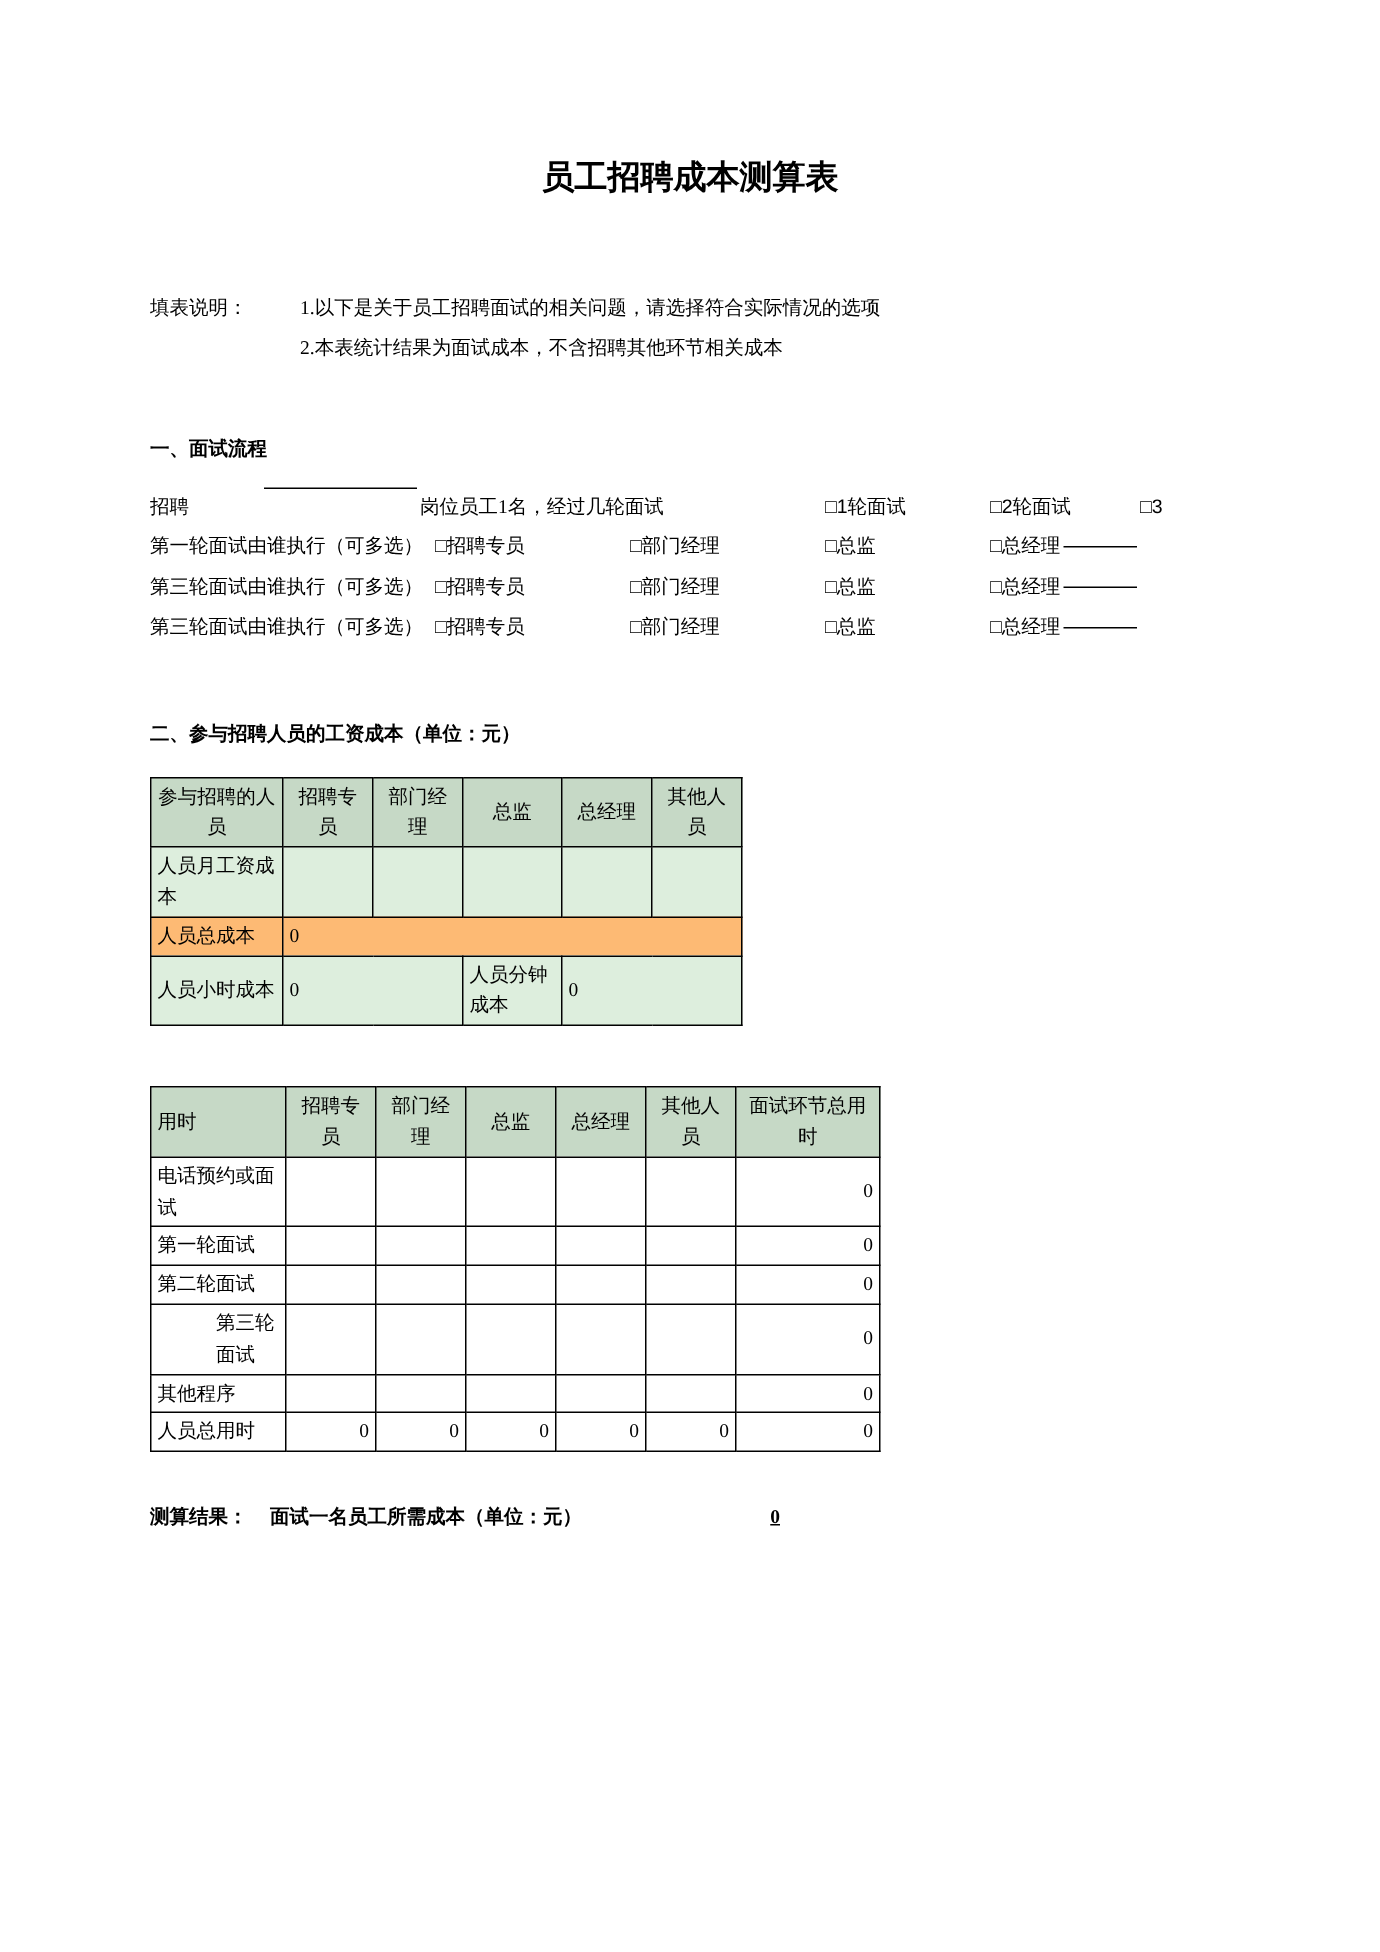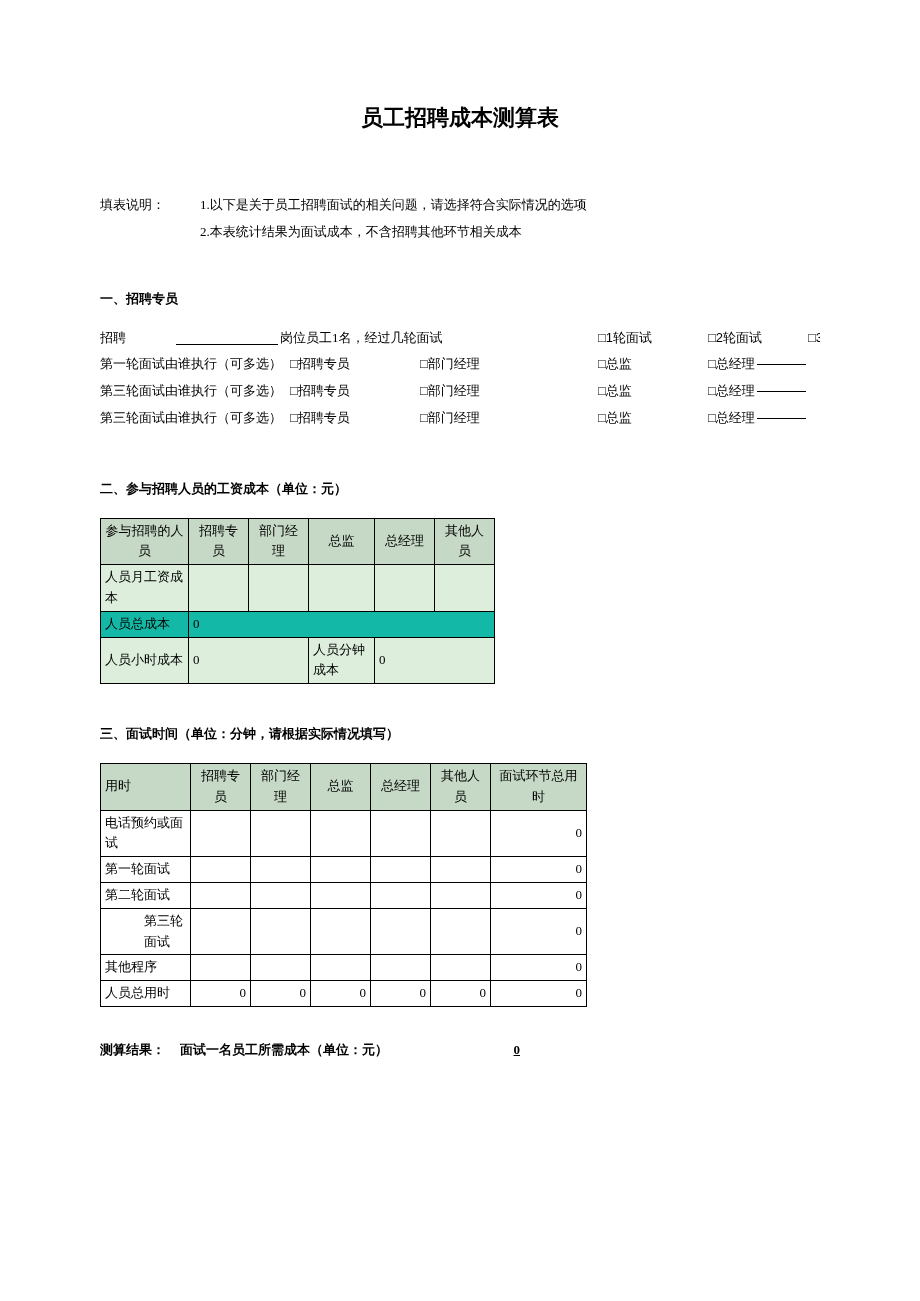--- a/index.html
+++ b/index.html
@@ -35,22 +35,22 @@
   }
   .section1 {
     margin-bottom: 50px;
   }
   .row {
     display: flex;
     align-items: baseline;
     margin-bottom: 6px;
     white-space: nowrap;
   }
-  .col-a { width: 180px; flex-shrink: 0; display: flex; align-items: flex-end; gap: 48px; }
-  .col-d { width: 110px; flex-shrink: 0; margin-left: 48px; }
+  .col-a { width: 180px; flex-shrink: 0; display: flex; align-items: flex-start; gap: 48px; }
+  .col-d { width: 110px; flex-shrink: 0; }
   .col-e { width: 100px; flex-shrink: 0; overflow: hidden; display: flex; align-items: baseline; }
   .blank-line {
     flex: 1;
     border-bottom: 1px solid #000;
     margin: 0 2px;
     position: relative;
     top: -3px;
   }
   .checkbox-box {
     display: inline-block;
@@ -69,21 +69,21 @@
   }
   .tbl2 {
     margin-bottom: 40px;
     padding-left: 20px;
   }
   .tbl2 .c-label { width: 88px; text-align: left; }
   .tbl2 .c-role { width: 60px; text-align: left; }
   .tbl2 .c-role-w { width: 66px; text-align: center; }
   .tbl2 .hdr { background: #c6d9c6; text-align: center; }
   .tbl2 .r2 { background: #ddeedd; }
-  .tbl2 .r3 { background: #14b8a6; }
+  .tbl2 .r3 { background: #fdba74; }
   .tbl3 {
     margin-bottom: 33px;
   }
   .tbl3 th { background: #c6d9c6; text-align: center; }
   .tbl3 td { text-align: right; }
   .tbl3 .c-label { width: 90px; text-align: left; }
   .tbl3 .c-role { width: 60px; }
   .tbl3 .c-wide { width: 96px; }
   .section2 { margin-bottom: 12px; }
   .section3 { margin-bottom: 12px; }
@@ -102,21 +102,21 @@
 
 <div class="instructions">
   <div class="label">填表说明：</div>
   <div class="lines">
     <div>1.以下是关于员工招聘面试的相关问题，请选择符合实际情况的选项</div>
     <div>2.本表统计结果为面试成本，不含招聘其他环节相关成本</div>
   </div>
 </div>
 
 <div class="section1">
-  <div class="section-header">一、招聘专员</div>
+  <div class="section-header">一、面试流程</div>
 
   <div class="row">
     <div class="col-a">
       <span>招聘</span>
       <span class="blank-line"></span>
     </div>
     <div style="width:270px;flex-shrink:0;">岗位员工1名，经过几轮面试</div>
     <div class="col-d"><span class="checkbox-box">□1轮面试</span></div>
     <div class="col-e">
         <span class="checkbox-box">□2轮面试</span>
@@ -186,21 +186,20 @@
       <td class="c-label">人员小时成本</td>
       <td colspan="2" style="text-align:left;">0</td>
       <td style="text-align:left;">人员分钟成本</td>
       <td colspan="2" style="text-align:left;">0</td>
     </tr>
   </tbody>
     </table>
 </div>
 
 <div class="section3">
-  <div class="section-header">三、面试时间（单位：分钟，请根据实际情况填写）</div>
   <table class="tbl3">
     <tbody>
         <tr>
       <th class="c-label">用时</th>
       <th class="c-role">招聘专员</th>
       <th class="c-role">部门经理</th>
       <th class="c-role">总监</th>
       <th class="c-role">总经理</th>
       <th class="c-role">其他人员</th>
       <th class="c-wide">面试环节总用时</th>

